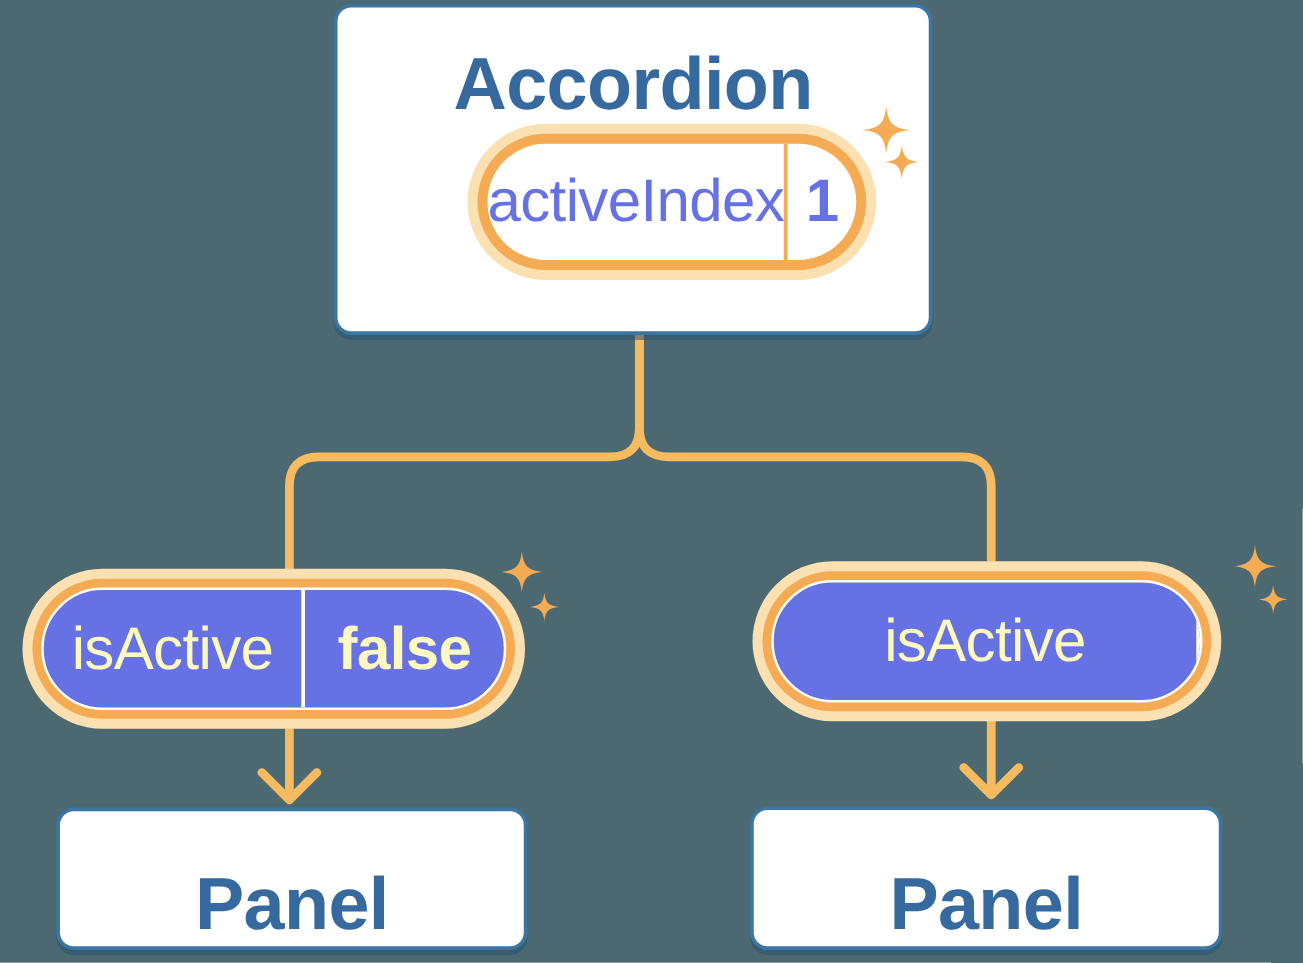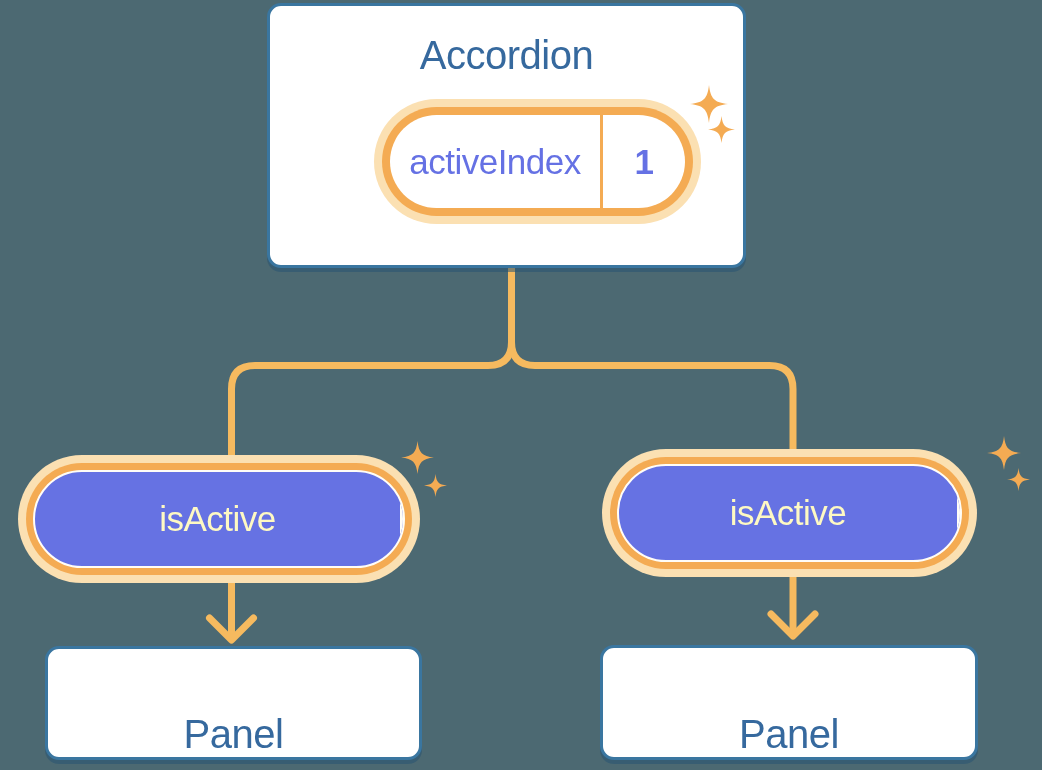--- a/index.html
+++ b/index.html
@@ -14,21 +14,21 @@
   
   .card {
     background:var(--card_bg,#fff);
     border:3px solid var(--card_border,#3A76A0);
     border-radius:14px;
     box-shadow:0 4px 0 var(--card_shadow,rgba(40,84,115,.55));
     z-index:2;
   }
   .card-title {
     color:var(--heading,#36699E);
-    font-size:40px; font-weight:400; letter-spacing:-0.5px;
+    font-size:59px; font-weight:700; letter-spacing:-0.5px;
     text-align:center;
   }
   .accordion-card .card-title { margin-top:27px; }
   .panel-card { display:flex; align-items:flex-end; justify-content:center; }
 
   
   .pill { background:var(--orange_glow,#FBE0B2); border-radius:999px; padding:8px; z-index:3; }
   .pill-ring { background:var(--orange,#F4AB53); border-radius:999px; height:100%; box-sizing:border-box; }
   .pill-ring.thick { padding:8px; }
   .pill-ring.thin  { padding:7px; }
@@ -36,21 +36,21 @@
     border-radius:999px; height:100%; box-sizing:border-box;
     display:flex; align-items:stretch; overflow:hidden;
   }
   .pill-inner.white-inner  { background:#fff; }
   .pill-inner.purple-inner { background:var(--purple,#6672E3); border:2.5px solid #FFFDF7; }
   .cell { display:flex; align-items:center; justify-content:center; }
   .grow { flex:1 1 auto; }
   .pill-divider { width:3px; align-self:stretch; flex:0 0 auto; }
   .pill-divider.orange-div { background:var(--orange,#F4AB53); }
   .pill-divider.white-div  { background:#FFFDF7; }
-  .pill-text { font-size:35px; letter-spacing:-0.5px; white-space:nowrap; }
+  .pill-text { font-size:48px; letter-spacing:-0.5px; white-space:nowrap; }
   .purple-text { color:var(--purple_text,#6571E4); }
   .white-text  { color:#fef9c3; }
   .val { font-weight:700; }
 
   
   .conn   { fill:none; stroke:var(--connector,#F6BA5F); stroke-width:7; stroke-linecap:round; stroke-linejoin:round; }
   .sparkle { fill:var(--orange,#F4AB53); }
   .sp { z-index:4; }
 </style>
 </head>
@@ -86,20 +86,21 @@
   </svg>
   <svg class="abs sp" style="left:708px; top:116px;" width="27" height="27" viewBox="0 0 100 100">
     <path class="sparkle" d="M50 0 C54 36 64 46 100 50 C64 54 54 64 50 100 C46 64 36 54 0 50 C36 46 46 36 50 0 Z"></path>
   </svg>
 
   <div class="abs pill" style="left:18px; top:455px; width:402px; height:128px;">
     <div class="pill-ring thin">
       <div class="pill-inner purple-inner">
         <span class="cell grow pill-text white-text">isActive</span>
         <span class="pill-divider white-div"></span>
+        <span class="cell pill-text white-text val" style="width:159px;">false</span>
       </div>
     </div>
   </div>
 
   <svg class="abs sp" style="left:401px; top:441px;" width="33" height="33" viewBox="0 0 100 100">
     <path class="sparkle" d="M50 0 C54 36 64 46 100 50 C64 54 54 64 50 100 C46 64 36 54 0 50 C36 46 46 36 50 0 Z"></path>
   </svg>
   <svg class="abs sp" style="left:424px; top:474px;" width="23" height="23" viewBox="0 0 100 100">
     <path class="sparkle" d="M50 0 C54 36 64 46 100 50 C64 54 54 64 50 100 C46 64 36 54 0 50 C36 46 46 36 50 0 Z"></path>
   </svg>

